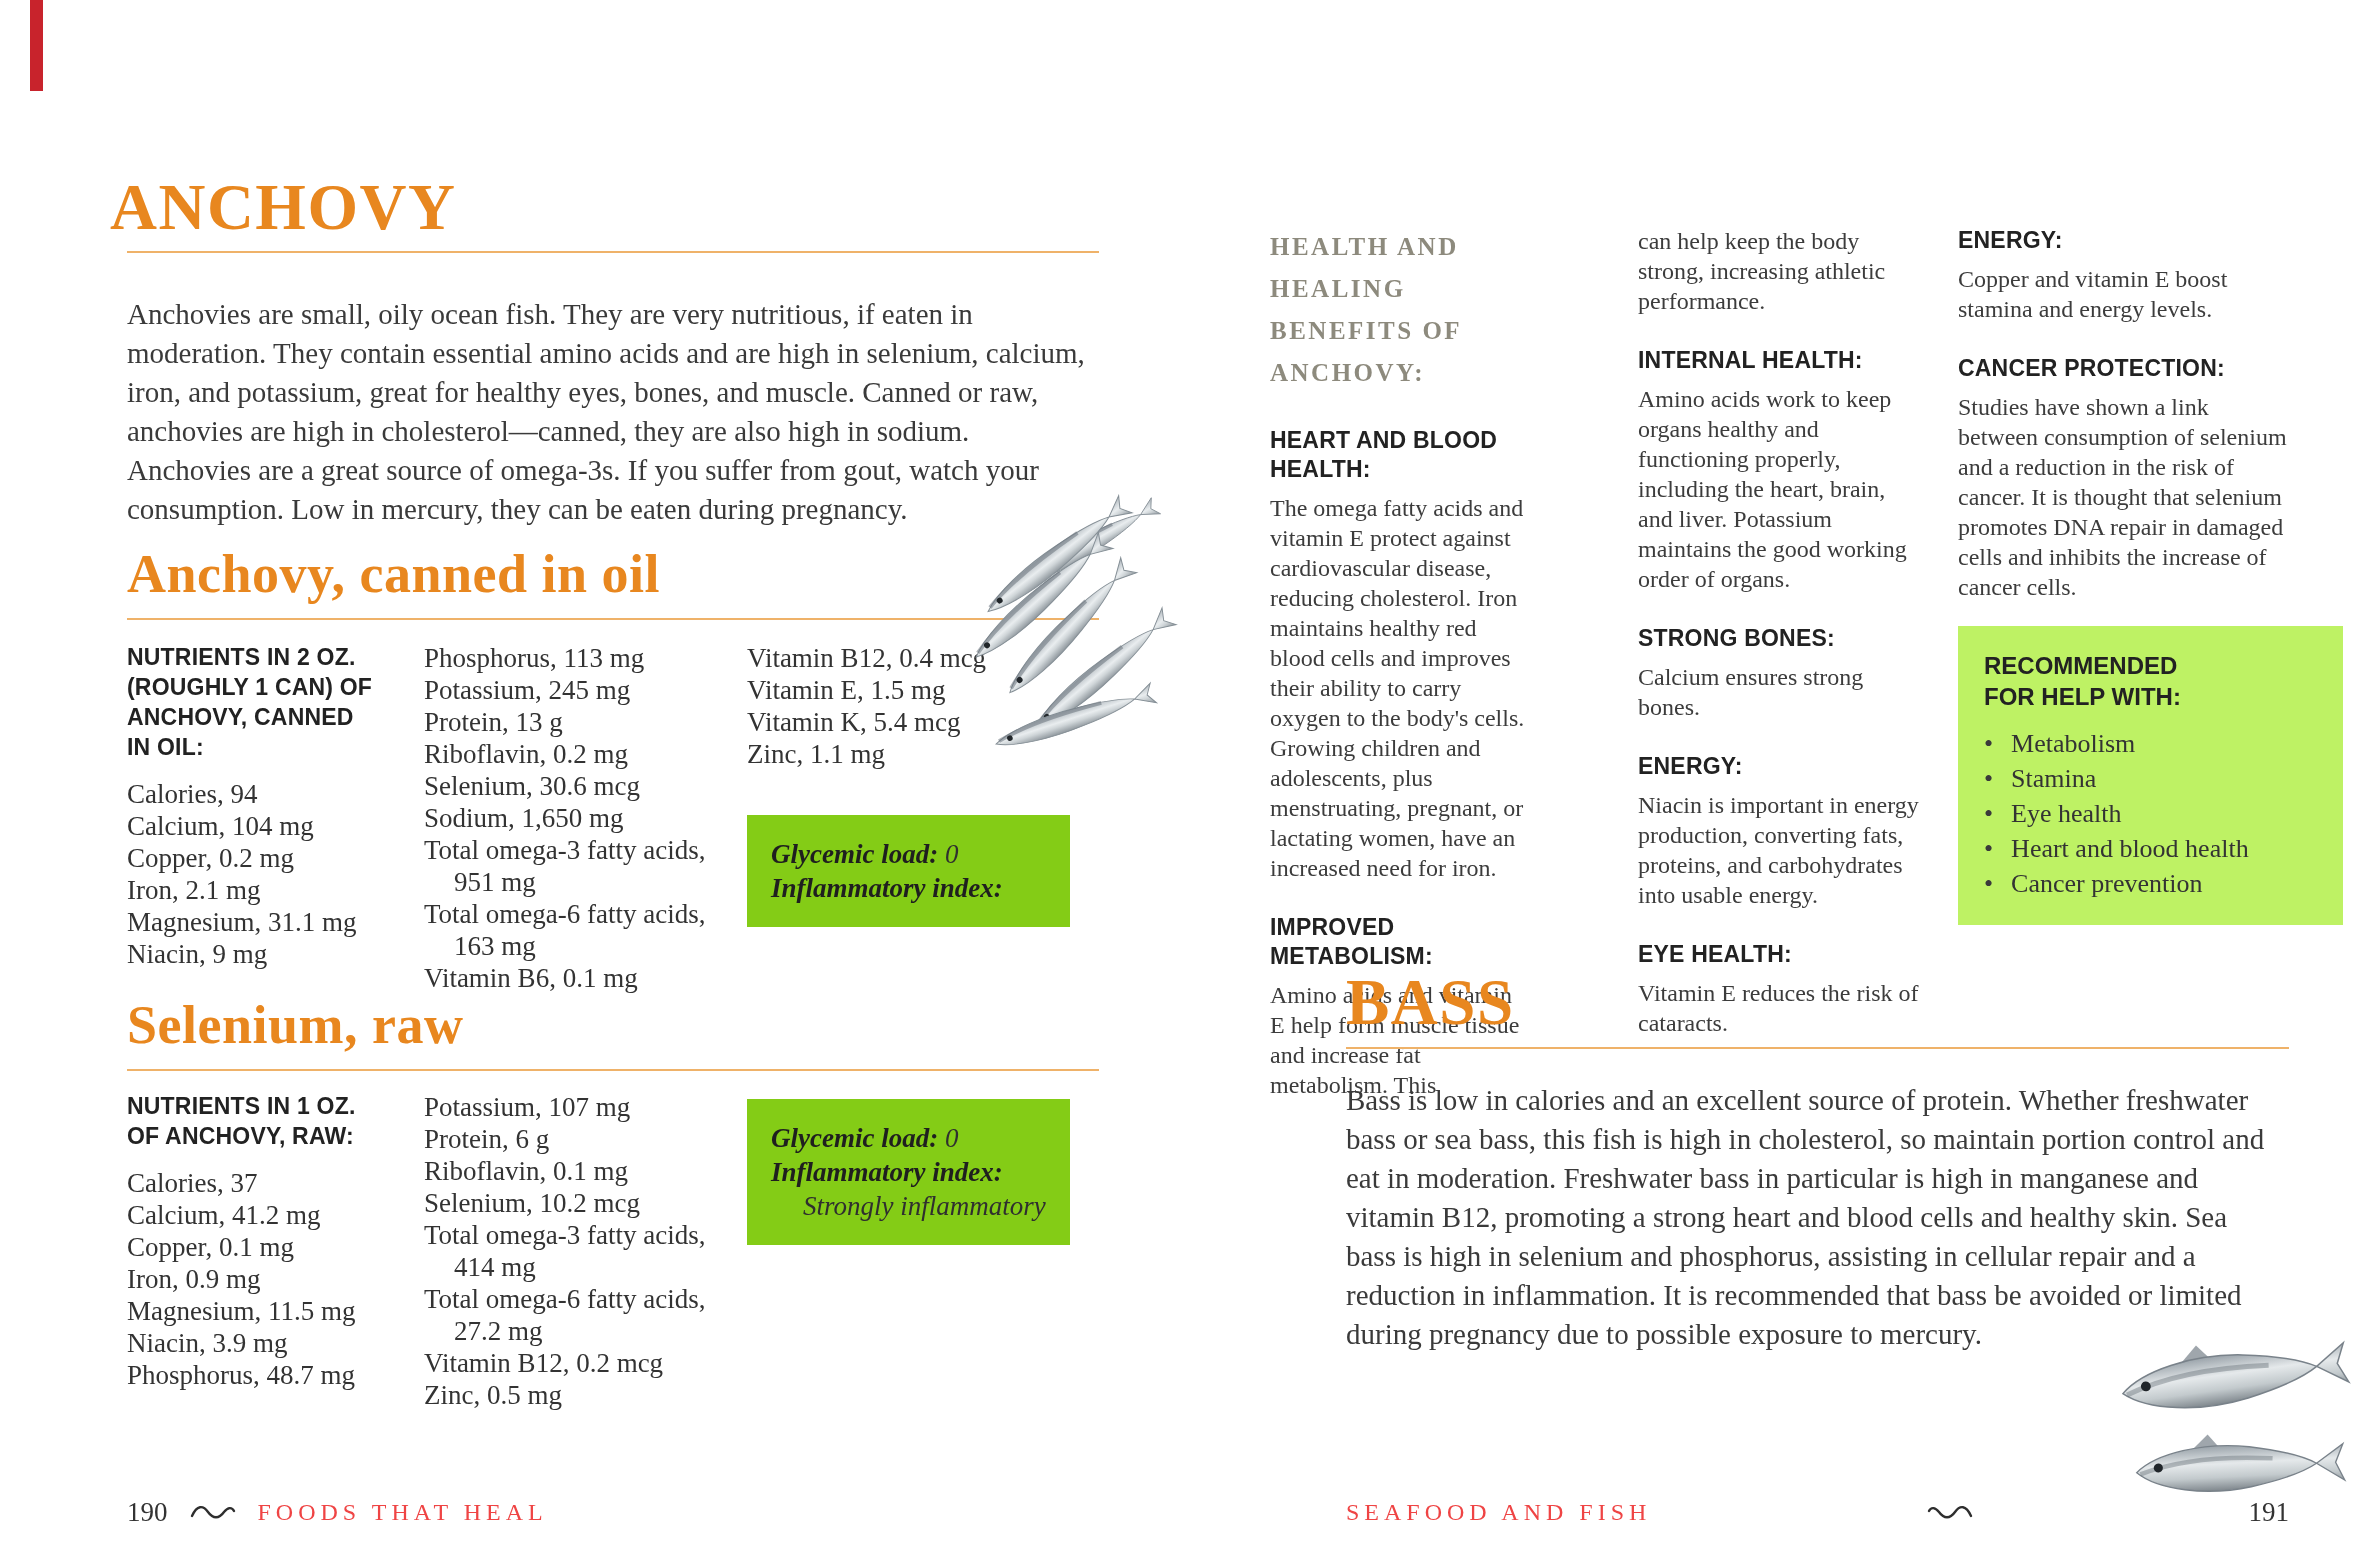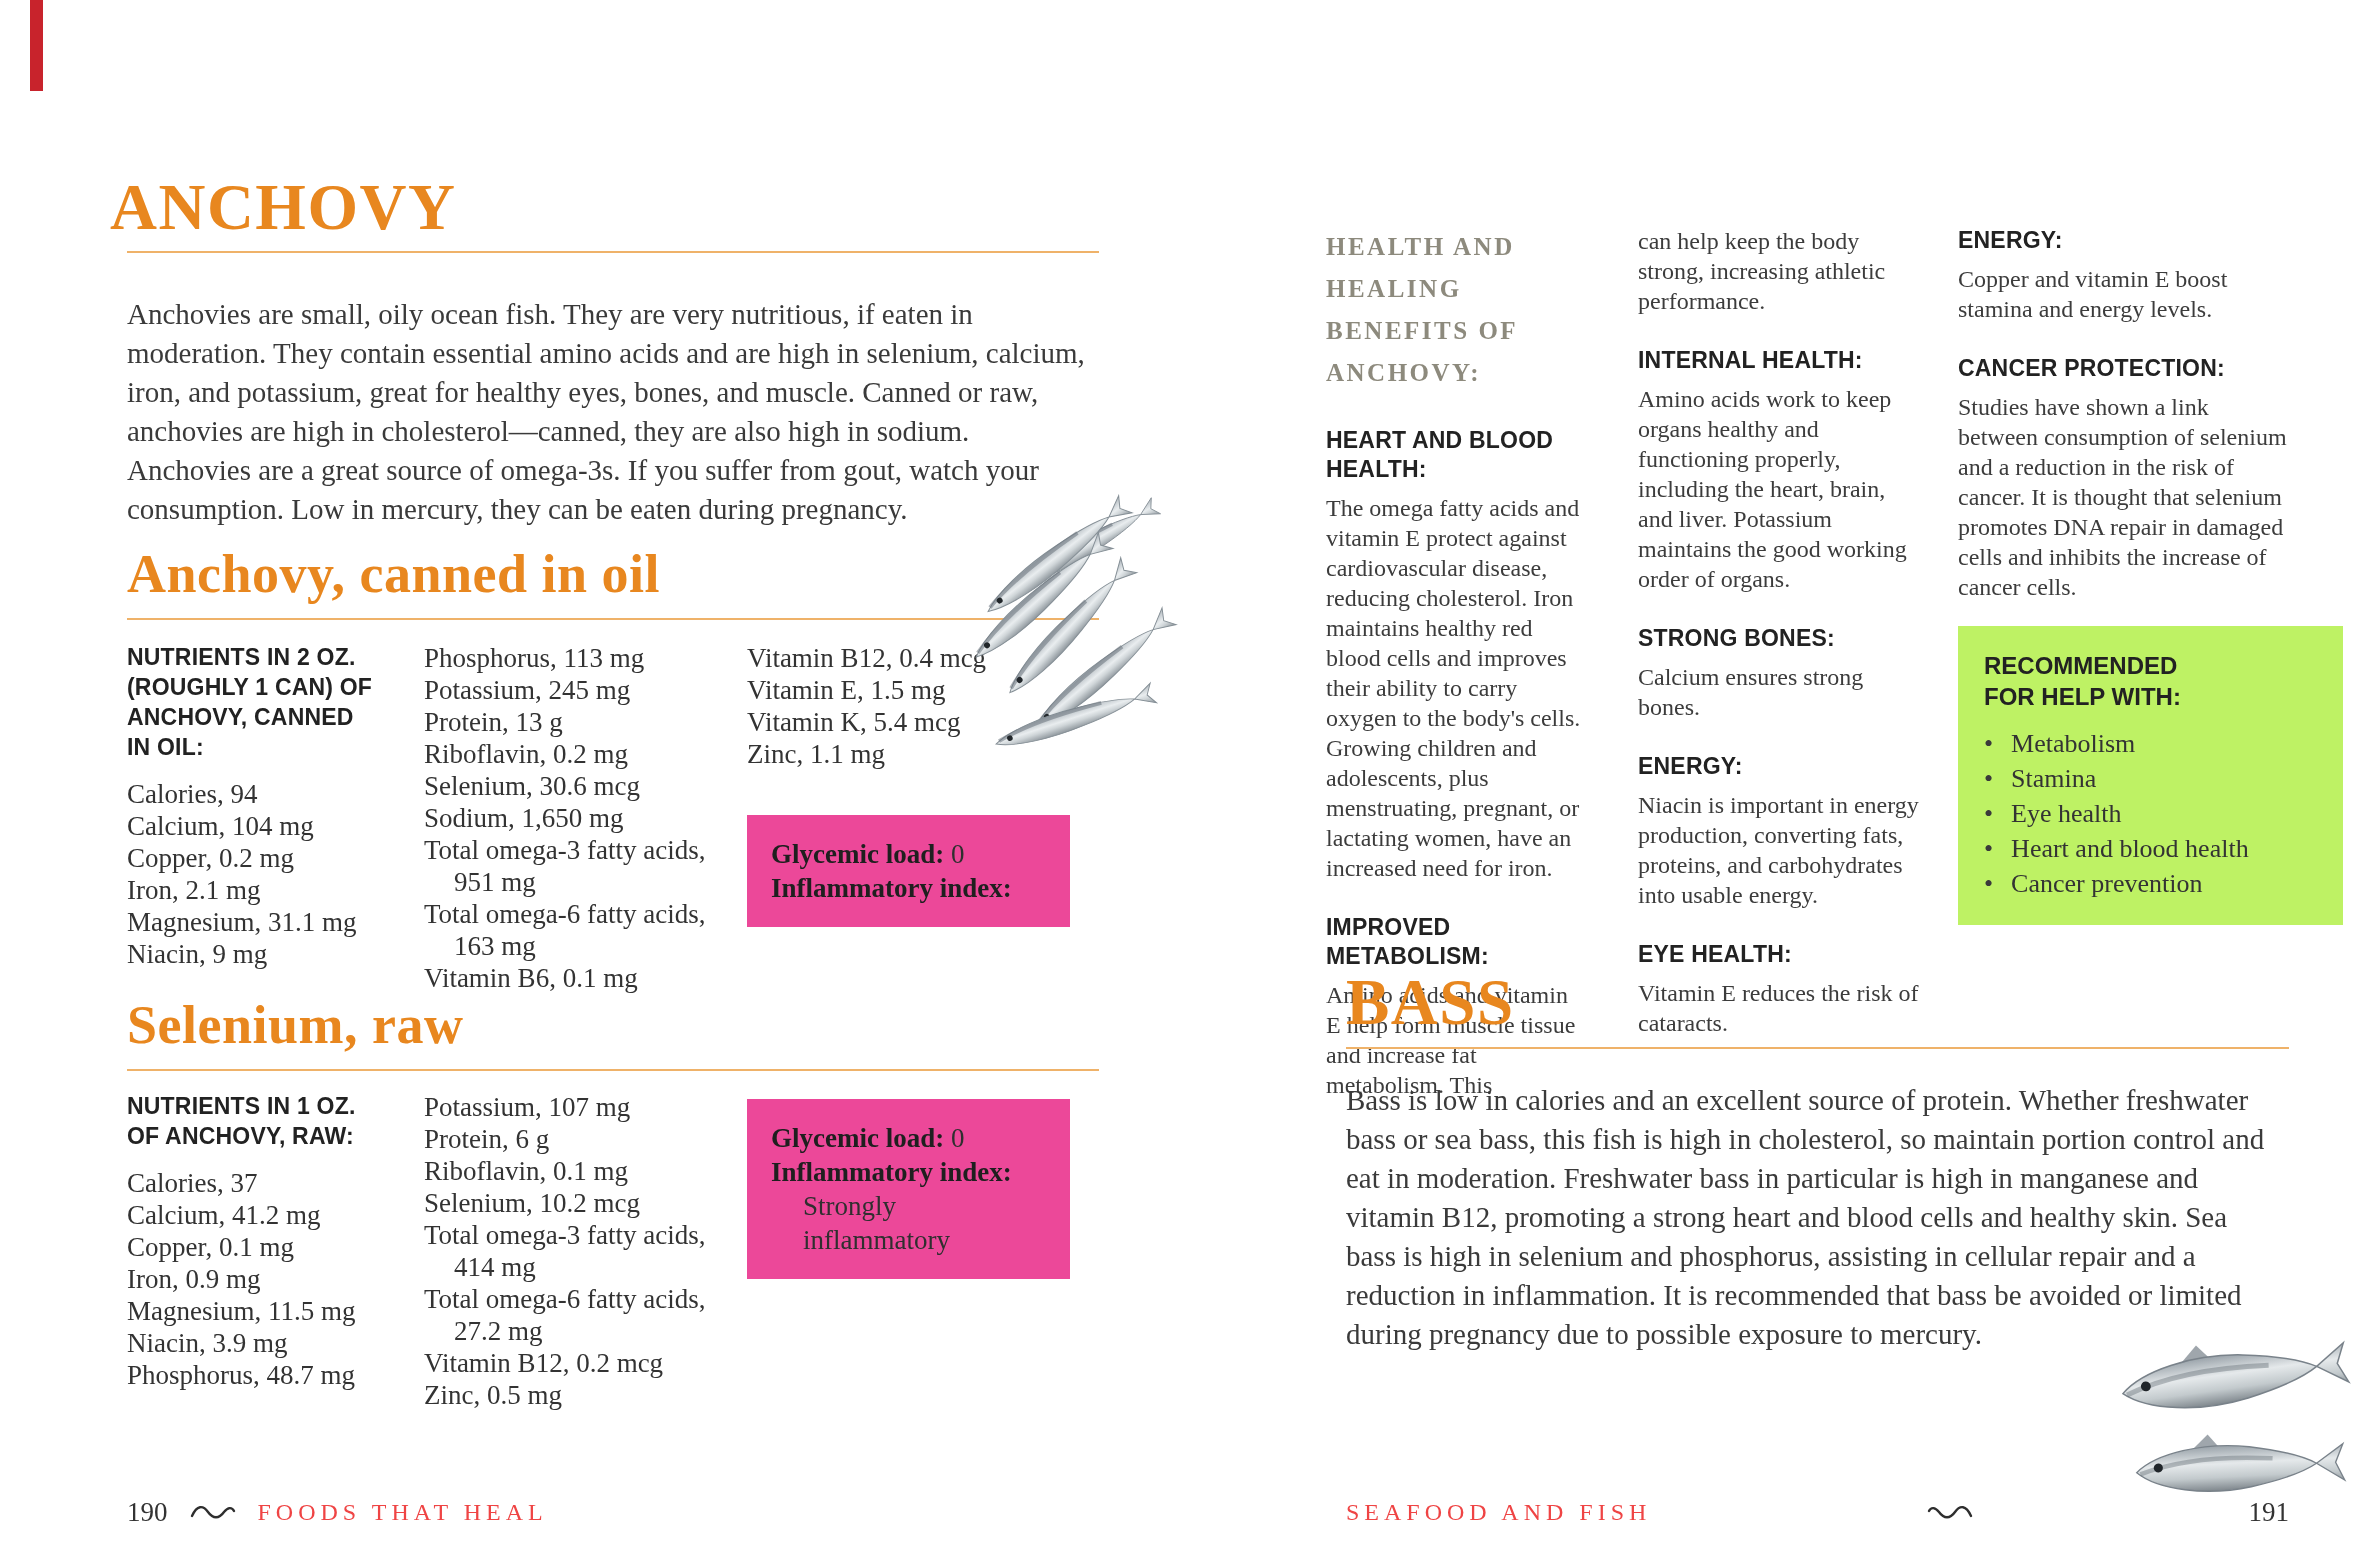--- a/index.html
+++ b/index.html
@@ -18,22 +18,22 @@
   .rule { height:2px; background:#efb269; }
   .body-text { font-size:29px; line-height:39px; color:#3a3a3a; }
   .cols { display:flex; }
   .nut-label {
     font-family:"Liberation Sans", sans-serif; font-weight:bold;
     font-size:23px; line-height:30px; color:#222222;
     letter-spacing:0.2px; margin-bottom:16px; width:253px;
   }
   .nut-item { font-size:27px; line-height:32px; padding-left:30px; text-indent:-30px; color:#333333; }
   .box {
-    background:#ec4899; padding:22px 24px;
-    font-size:27px; line-height:34px; color:#2f2f2f; width:323px;
+    background:#84cc16; padding:22px 24px;
+    font-size:27px; line-height:34px; color:#2f2f2f; width:323px;font-style:italic;
   }
   .box .b { font-weight:bold; color:#1f1f1f; }
   .box-indent { padding-left:32px; }
   .benefits-heading {
     font-family:"Liberation Serif", serif; font-weight:bold;
     font-size:25px; line-height:42px; letter-spacing:2.5px; color:#8d8a7d;
   }
   .b-head {
     font-family:"Liberation Sans", sans-serif; font-weight:bold;
     font-size:23px; line-height:29px; color:#222222; margin-top:30px; letter-spacing:0.2px;
@@ -164,21 +164,21 @@
 </div>
 
 <div class="abs footer" style="left:127px; top:1497px;">
   <span>190</span>
   <svg width="46" height="22" viewBox="0 0 46 22">
     <path d="M2 14 C7 3 13 3 18 10 C23 17 29 17 34 10 C38 5 42 5 44 9" fill="none" stroke="#2e2e2e" stroke-width="2.4" stroke-linecap="round"></path>
   </svg>
   <span class="footer-title">FOODS THAT HEAL</span>
 </div>
 
-<div class="abs" style="left:1326px; top:226px; width:259px;">
+<div class="abs" style="left:1270px; top:226px; width:259px;">
   <div class="benefits-heading">HEALTH AND HEALING BENEFITS OF ANCHOVY:</div>
   <div class="bcol" style="margin-top:32px;">
       <div class="b-head">HEART AND BLOOD HEALTH:</div>
       <div class="b-body">The omega fatty acids and vitamin E protect against cardiovascular disease, reducing cholesterol. Iron maintains healthy red blood cells and improves their ability to carry oxygen to the body's cells. Growing children and adolescents, plus menstruating, pregnant, or lactating women, have an increased need for iron.</div>
       <div class="b-head">IMPROVED METABOLISM:</div>
       <div class="b-body">Amino acids and vitamin E help form muscle tissue and increase fat metabolism. This</div>
     </div>
 </div>
 
 <div class="abs bcol" style="left:1638px; top:226px; width:285px;">

